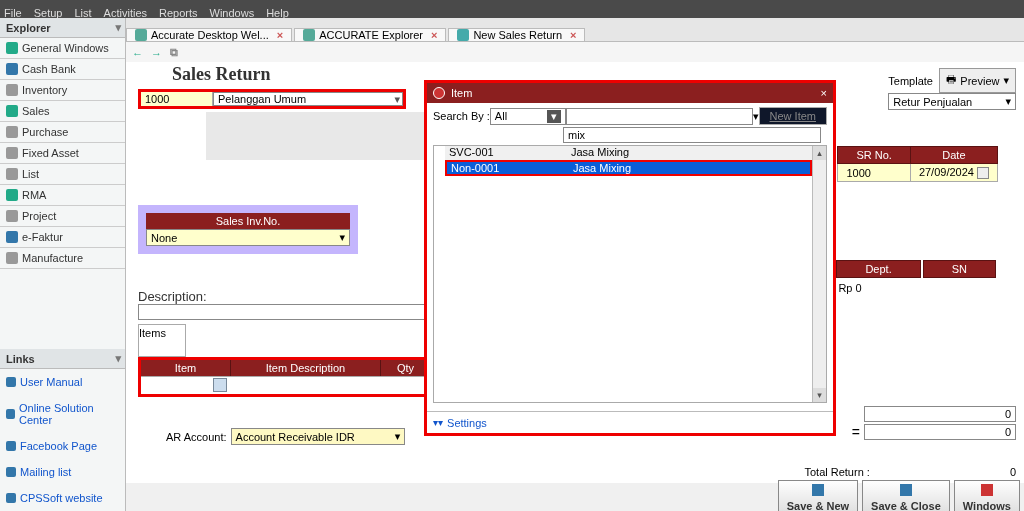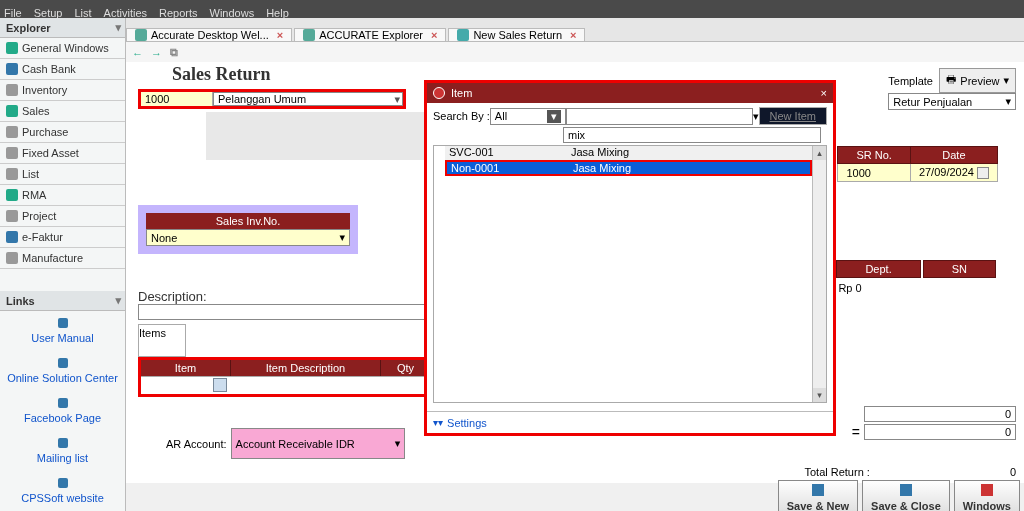--- a/index.html
+++ b/index.html
@@ -12,21 +12,21 @@
 
 .left { position: absolute; top: 18px; left: 0; width: 126px; bottom: 0; background: #f4f6f6; border-right: 1px solid #bbb; display: flex; flex-direction: column; }
 .panel-head { background: #e0e4e6; border-bottom: 1px solid #bbb; height: 20px; display: flex; align-items: center; padding: 0 6px; font-weight: bold; color: #333; position: relative; }
 .panel-head .chev { position: absolute; right: 4px; color: #777; }
 .nav-item { height: 21px; display: flex; align-items: center; padding: 0 6px; gap: 4px; border-bottom: 1px solid #ccc; color: #333; }
 .nav-item .ic { width: 12px; height: 12px; display: inline-block; }
 .ic-green { background: #2a8; border-radius: 2px; }
 .ic-blue { background: #37a; border-radius: 2px; }
 .ic-gray { background: #999; border-radius: 2px; }
 .links-section { margin-top: auto; }
-.link { color: #1155cc; padding: 7px 6px; display: flex; align-items: center; gap: 4px; flex-direction: column; }
+.link { color: #1155cc; padding: 7px 6px; display: flex; align-items: center; gap: 4px; }
 .link .ic { width: 10px; height: 10px; background: #37a; border-radius: 2px; }
 
 
 .tabs-wrap { position: absolute; top: 18px; left: 126px; right: 0; height: 24px; border-bottom: 1px solid #bbb; display: flex; align-items: flex-end; background: #e6e6e6; }
 .tab { display: flex; align-items: center; padding: 0 8px; border: 1px solid #bbb; border-bottom: none; margin-right: 2px; background: #f8f8f8; gap: 4px; }
 .tab .tic { width: 12px; height: 12px; background: #5a9; border-radius: 2px; }
 .tab.new .tic { background: #4aa; }
 .tab .close { color: #c55; font-weight: bold; margin-left: 4px; }
 
 
@@ -76,21 +76,21 @@
 .tot-row-rp { padding: 2px 4px; font-size: 11px; }
 
 .sum-box { position: absolute; right: 8px; top: 344px; display: flex; flex-direction: column; gap: 2px; align-items: flex-end; }
 .sum-line { display: flex; align-items: center; gap: 4px; }
 .sum-line input { width: 152px; border: 1px solid #888; text-align: right; padding: 1px 4px; font-size: 11px; }
 .sum-eq { font-size: 14px; }
 
 .tot-return { position: absolute; right: 8px; top: 404px; display: flex; gap: 140px; font-size: 12px; }
 
 .ar-row { position: absolute; left: 40px; top: 366px; display: flex; align-items: center; gap: 4px; font-size: 11px; }
-.ar-sel { border: 1px solid #888; background: #f9a8d4; padding: 8px 4px; display: flex; align-items: center; gap: 40px; }
+.ar-sel { border: 1px solid #888; background: #fef9c3; padding: 1px 4px; display: flex; align-items: center; gap: 40px; }
 
 
 .popup { position: absolute; left: 424px; top: 80px; width: 412px; height: 356px; border: 3px solid #e00; background: #fff; z-index: 10; display: flex; flex-direction: column; }
 .popup-title { background: #8b1f1f; color: #fff; height: 20px; display: flex; align-items: center; padding: 0 6px; gap: 6px; position: relative; }
 .popup-title .closex { position: absolute; right: 6px; color: #fff; cursor: pointer; }
 .popup-title .aic { width: 12px; height: 12px; background: #c33; border: 1px solid #fff; border-radius: 50%; }
 .popup-body { flex: 1; padding: 4px 6px; position: relative; }
 .srch-row { display: flex; align-items: center; }
 .srch-sel { border: 1px solid #888; background: #fff; padding: 1px 4px; display: flex; align-items: center; width: 76px; justify-content: space-between; }
 .srch-sel .dd { background: #555; color: #fff; width: 14px; text-align: center; }

